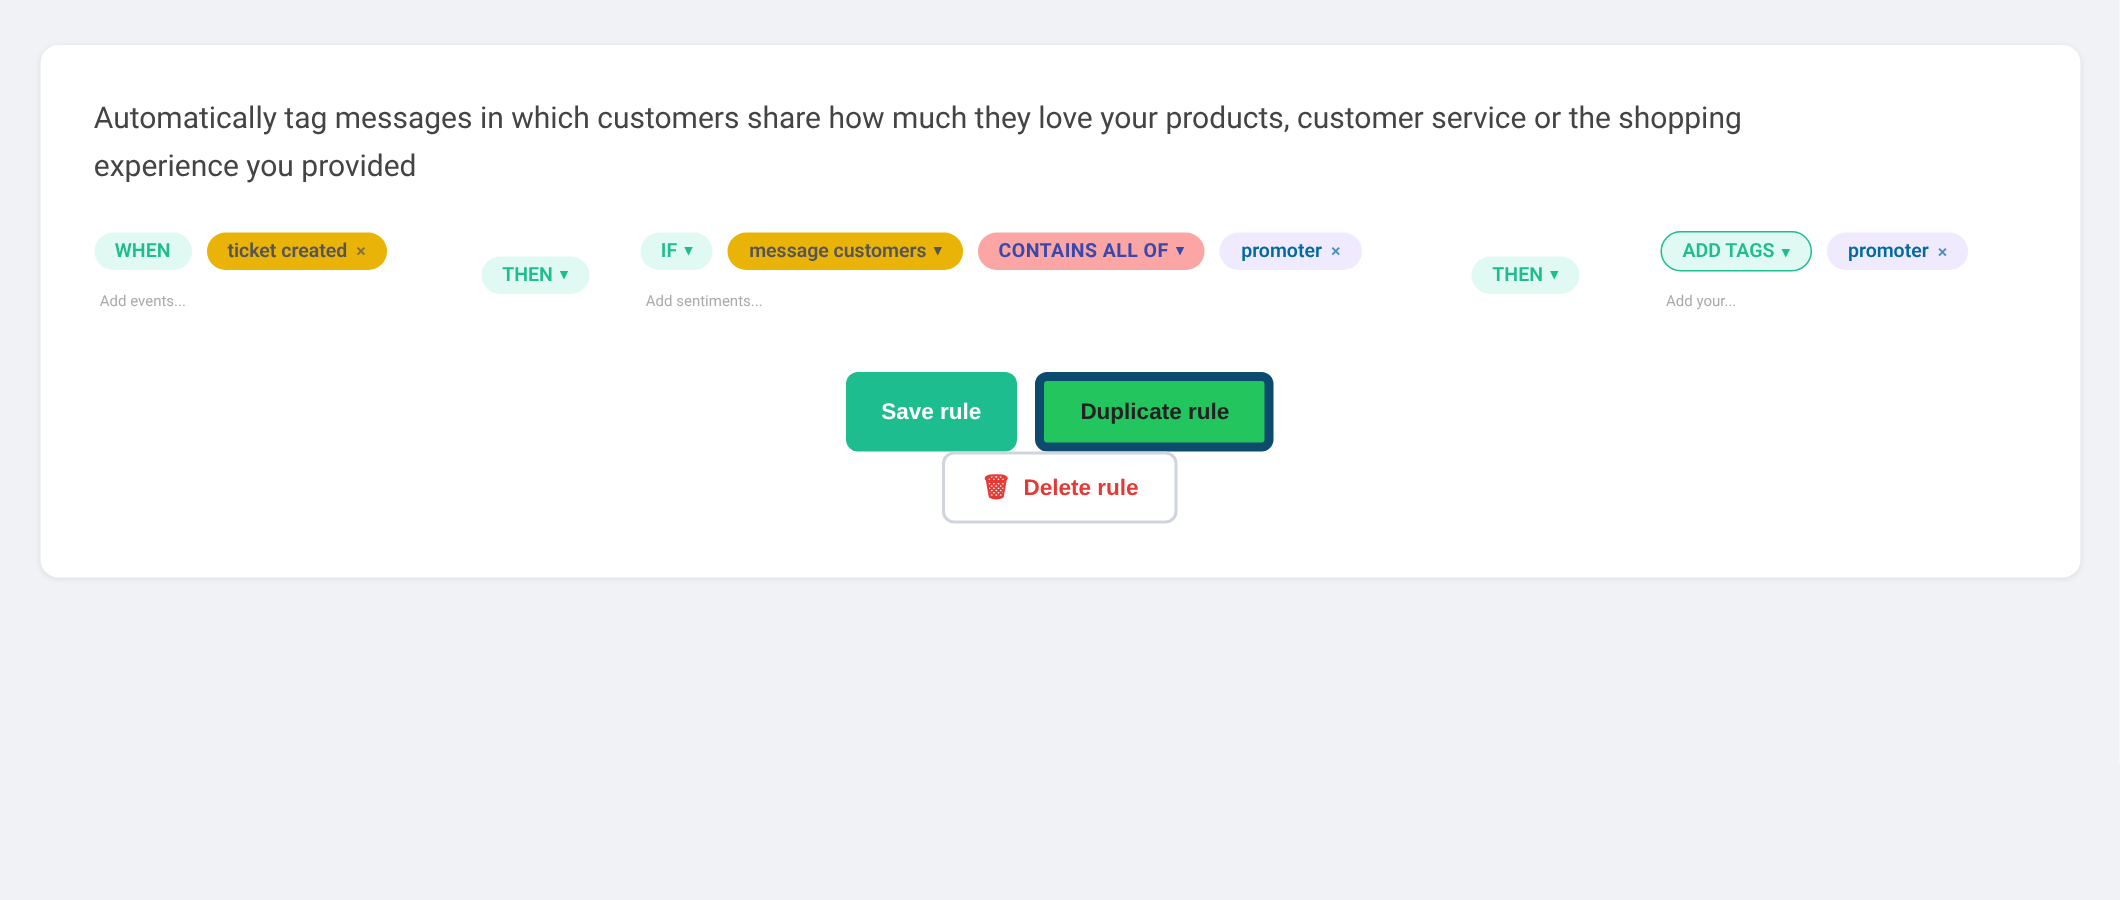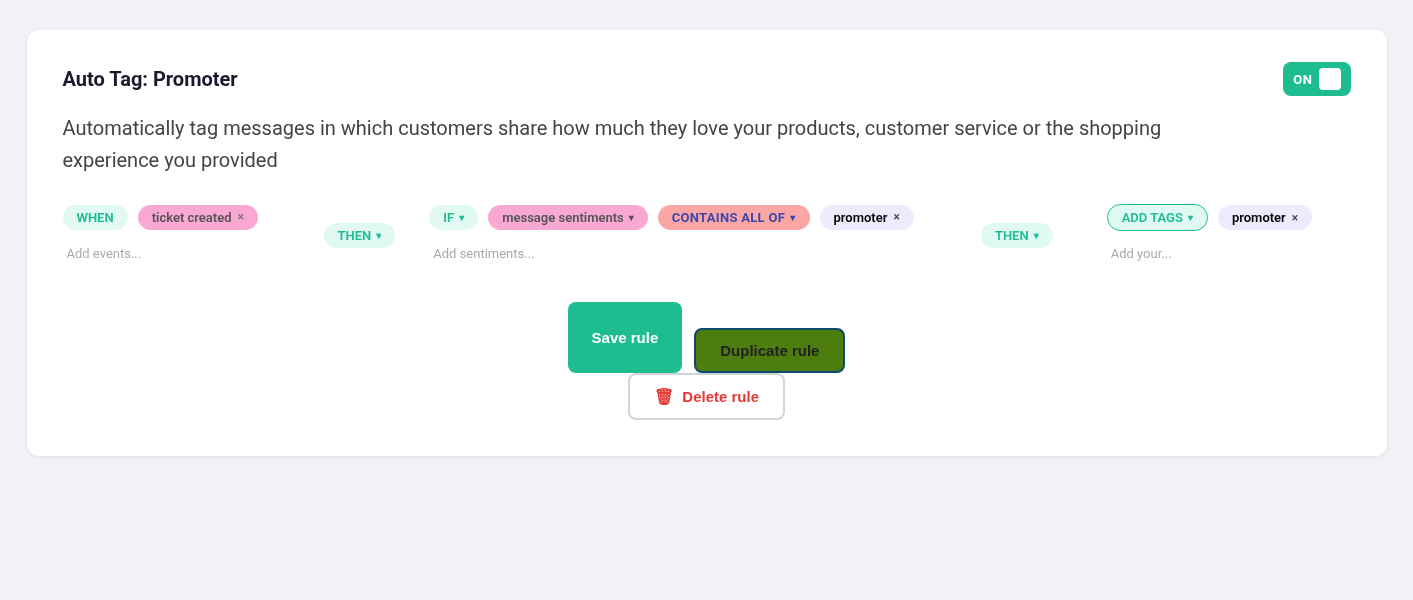--- a/index.html
+++ b/index.html
@@ -97,27 +97,27 @@
       color: #1dbd8f;
     }
 
     .badge-teal-outline {
       background: #e0faf3;
       color: #1dbd8f;
       border: 1.5px solid #1dbd8f;
     }
 
     .badge-gray {
-      background: #f9a8d4;
+      background: #eab308;
       color: #555;
     }
 
     .badge-purple {
       background: #f0eaff;
-      color: #000000;
+      color: #0369a1;
     }
 
     .badge-dark-blue {
       background: #fca5a5;
       color: #3949ab;
       font-weight: 700;
       font-size: 13px;
       letter-spacing: 0.3px;
     }
 
@@ -128,21 +128,21 @@
 
     .badge .close {
       margin-left: 6px;
       font-size: 12px;
       opacity: 0.7;
       cursor: pointer;
     }
 
     .placeholder-text {
       color: #aaa;
-      font-size: 13px;
+      font-size: 10px;
       padding: 5px 4px;
     }
 
     .actions-row {
       display: flex;
       align-items: center;
       justify-content: flex-end;
       margin-top: 36px;
       flex-direction: column;
     }
@@ -160,24 +160,23 @@
       cursor: pointer;
       border: none;
     }
 
     .btn-primary {
       background: #1dbd8f;
       color: #fff;
     }
 
     .btn-outline {
-      background: #4d7c0f;
+      background: #22c55e;
       color: #222;
-      border: 2px solid #0c4a6e;
-      margin-top: 26px;
+      border: 6px solid #0c4a6e;
     }
 
     .btn-danger-outline {
       background: #fff;
       color: #e53935;
       border: 2px solid #d0d5dd;
       display: flex;
       align-items: center;
       gap: 8px;
     }
@@ -189,27 +188,20 @@
 
     .indent {
       margin-left: 20px;
     }
   </style>
 </head>
 <body>
 
 <div class="card">
 
-  <div class="header-row">
-    <h1 class="page-title">Auto Tag: Promoter</h1>
-    <div class="toggle-container">
-      <span class="toggle-label">ON</span>
-      <div class="toggle-switch"></div>
-    </div>
-  </div>
 
   <p class="description">Automatically tag messages in which customers share how much they love your products, customer service or the shopping experience you provided</p>
 
   <div class="rule-section">
 
     <div class="rule-row">
       <span class="badge badge-teal">WHEN</span>
       <span class="badge badge-gray">
         <span>ticket created</span>
         <span class="close">×</span>
@@ -223,21 +215,21 @@
         <span class="chevron">▾</span>
       </span>
     </div>
 
     <div class="rule-row indent">
       <span class="badge badge-teal">
         <span>IF</span>
         <span class="chevron">▾</span>
       </span>
       <span class="badge badge-gray">
-        <span>message sentiments</span>
+        <span>message customers</span>
         <span class="chevron">▾</span>
       </span>
       <span class="badge badge-dark-blue">
         <span>CONTAINS ALL OF</span>
         <span class="chevron">▾</span>
       </span>
       <span class="badge badge-purple">
         <span>promoter</span>
         <span class="close">×</span>
       </span>

